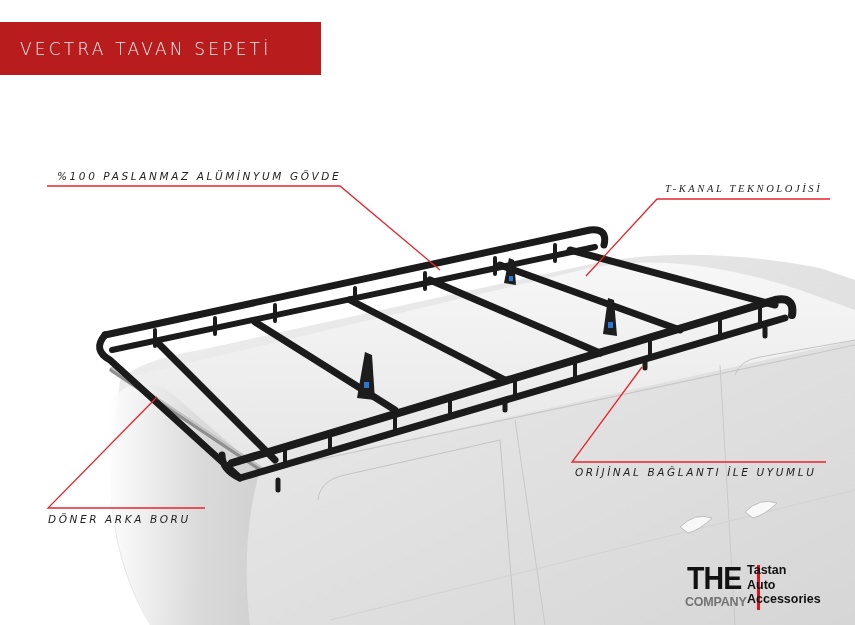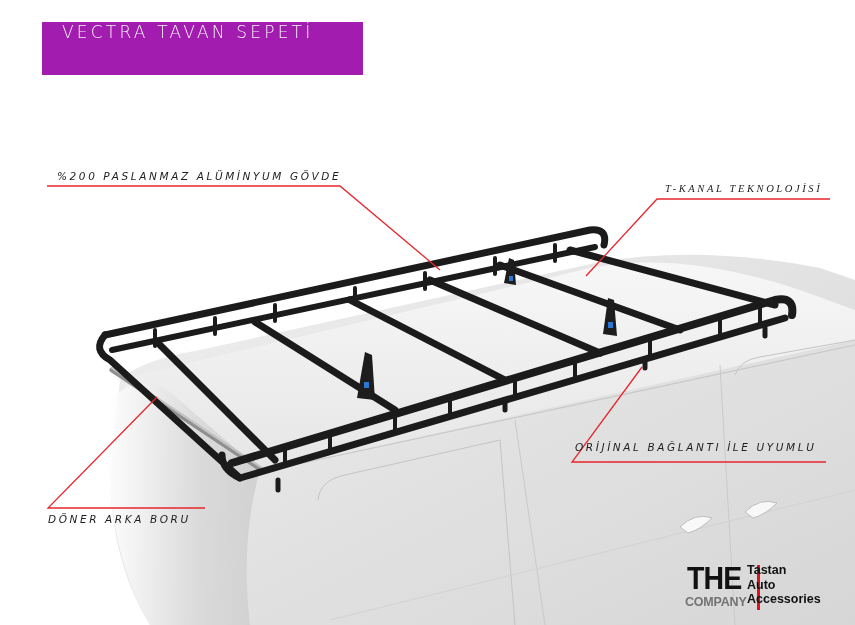--- a/index.html
+++ b/index.html
@@ -4,21 +4,21 @@
 <style>
   html, body { margin: 0; padding: 0; }
   body {
     width: 855px; height: 625px; overflow: hidden; position: relative;
     background: #ffffff;
     font-family: "Liberation Sans", "DejaVu Sans", sans-serif;
   }
   .stage { position: absolute; left: 0; top: 0; width: 855px; height: 625px; }
   .title-box {
     position: absolute; left: 0; top: 22px; width: 321px; height: 53px;
-    background: #a21caf; display: flex; align-items: flex-start; margin-left: 42px;
+    background: #b91c1c; display: flex; align-items: center;
   }
   .title-text {
     margin-left: 20px; color: #f2f2f2; font-size: 17px; letter-spacing: 3.2px;
     font-family: "DejaVu Sans", sans-serif; font-weight: 300;
   }
   .callout {
     position: absolute; font-style: italic; font-size: 10.5px; letter-spacing: 2.6px;
     color: #1e1e1e; font-family: "DejaVu Sans", sans-serif; white-space: nowrap;
   }
   .logo { position: absolute; left: 685px; top: 563px; width: 160px; height: 50px; }
@@ -119,23 +119,23 @@
       <path d="M830,199 L657,199 L586,276"></path>
       <path d="M826,462 L572,462 L642,367"></path>
       <path d="M205,508 L48,508 L157,397"></path>
     </g>
   </svg>
 
   <div class="title-box">
     <span class="title-text">VECTRA TAVAN SEPETİ</span>
   </div>
 
-  <div class="callout" style="left:57px; top:170px;">%200 PASLANMAZ ALÜMİNYUM GÖVDE</div>
+  <div class="callout" style="left:57px; top:170px;">%100 PASLANMAZ ALÜMİNYUM GÖVDE</div>
   <div class="callout" style="left:665px; top:183px;font-family:Liberation Serif, serif;">T-KANAL TEKNOLOJİSİ</div>
-  <div class="callout" style="left:575px; top:441px;">ORİJİNAL BAĞLANTI İLE UYUMLU</div>
+  <div class="callout" style="left:575px; top:466px;">ORİJİNAL BAĞLANTI İLE UYUMLU</div>
   <div class="callout" style="left:48px; top:513px;">DÖNER ARKA BORU</div>
 
   <div class="logo">
     <span class="logo-the">THE</span>
     <span class="logo-company">COMPANY</span>
     <span class="logo-bar"></span>
     <div class="logo-side">
       <div>Tastan</div>
       <div>Auto</div>
       <div>Accessories</div>

